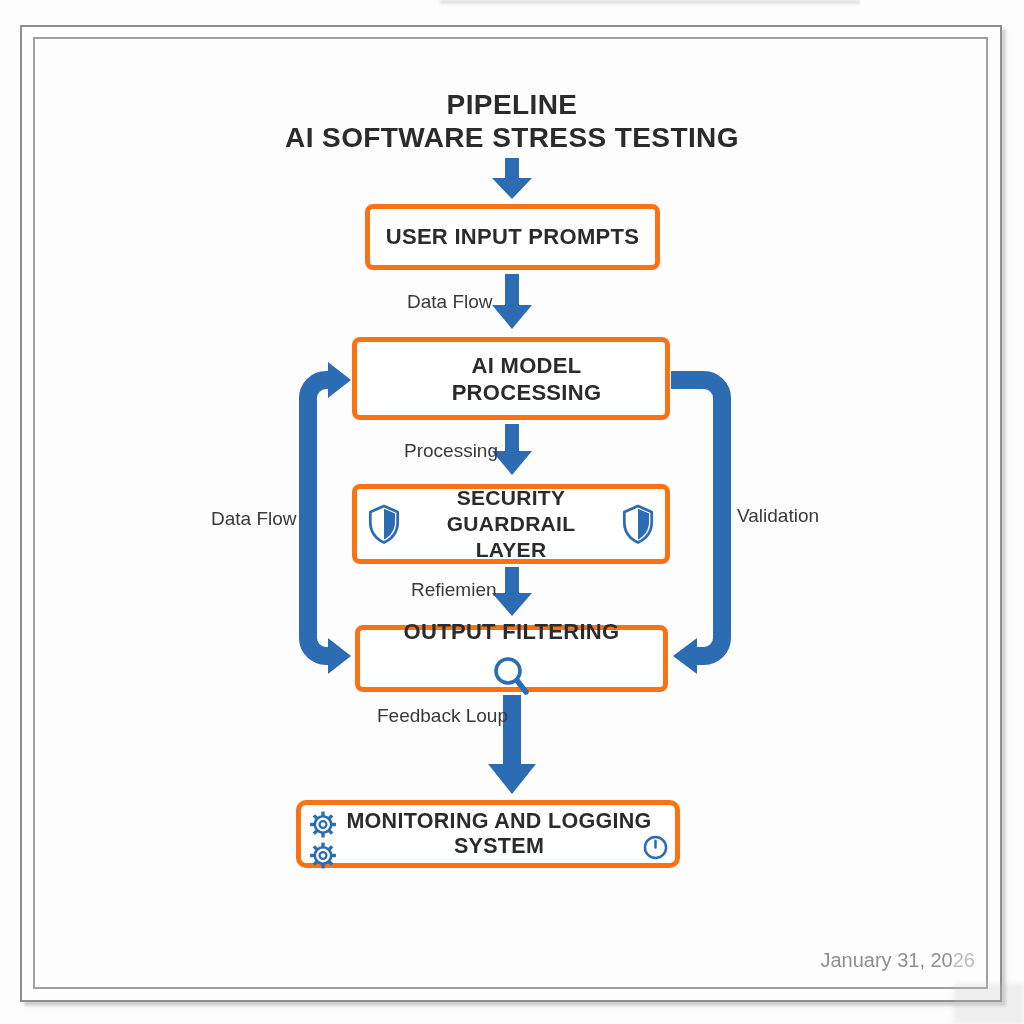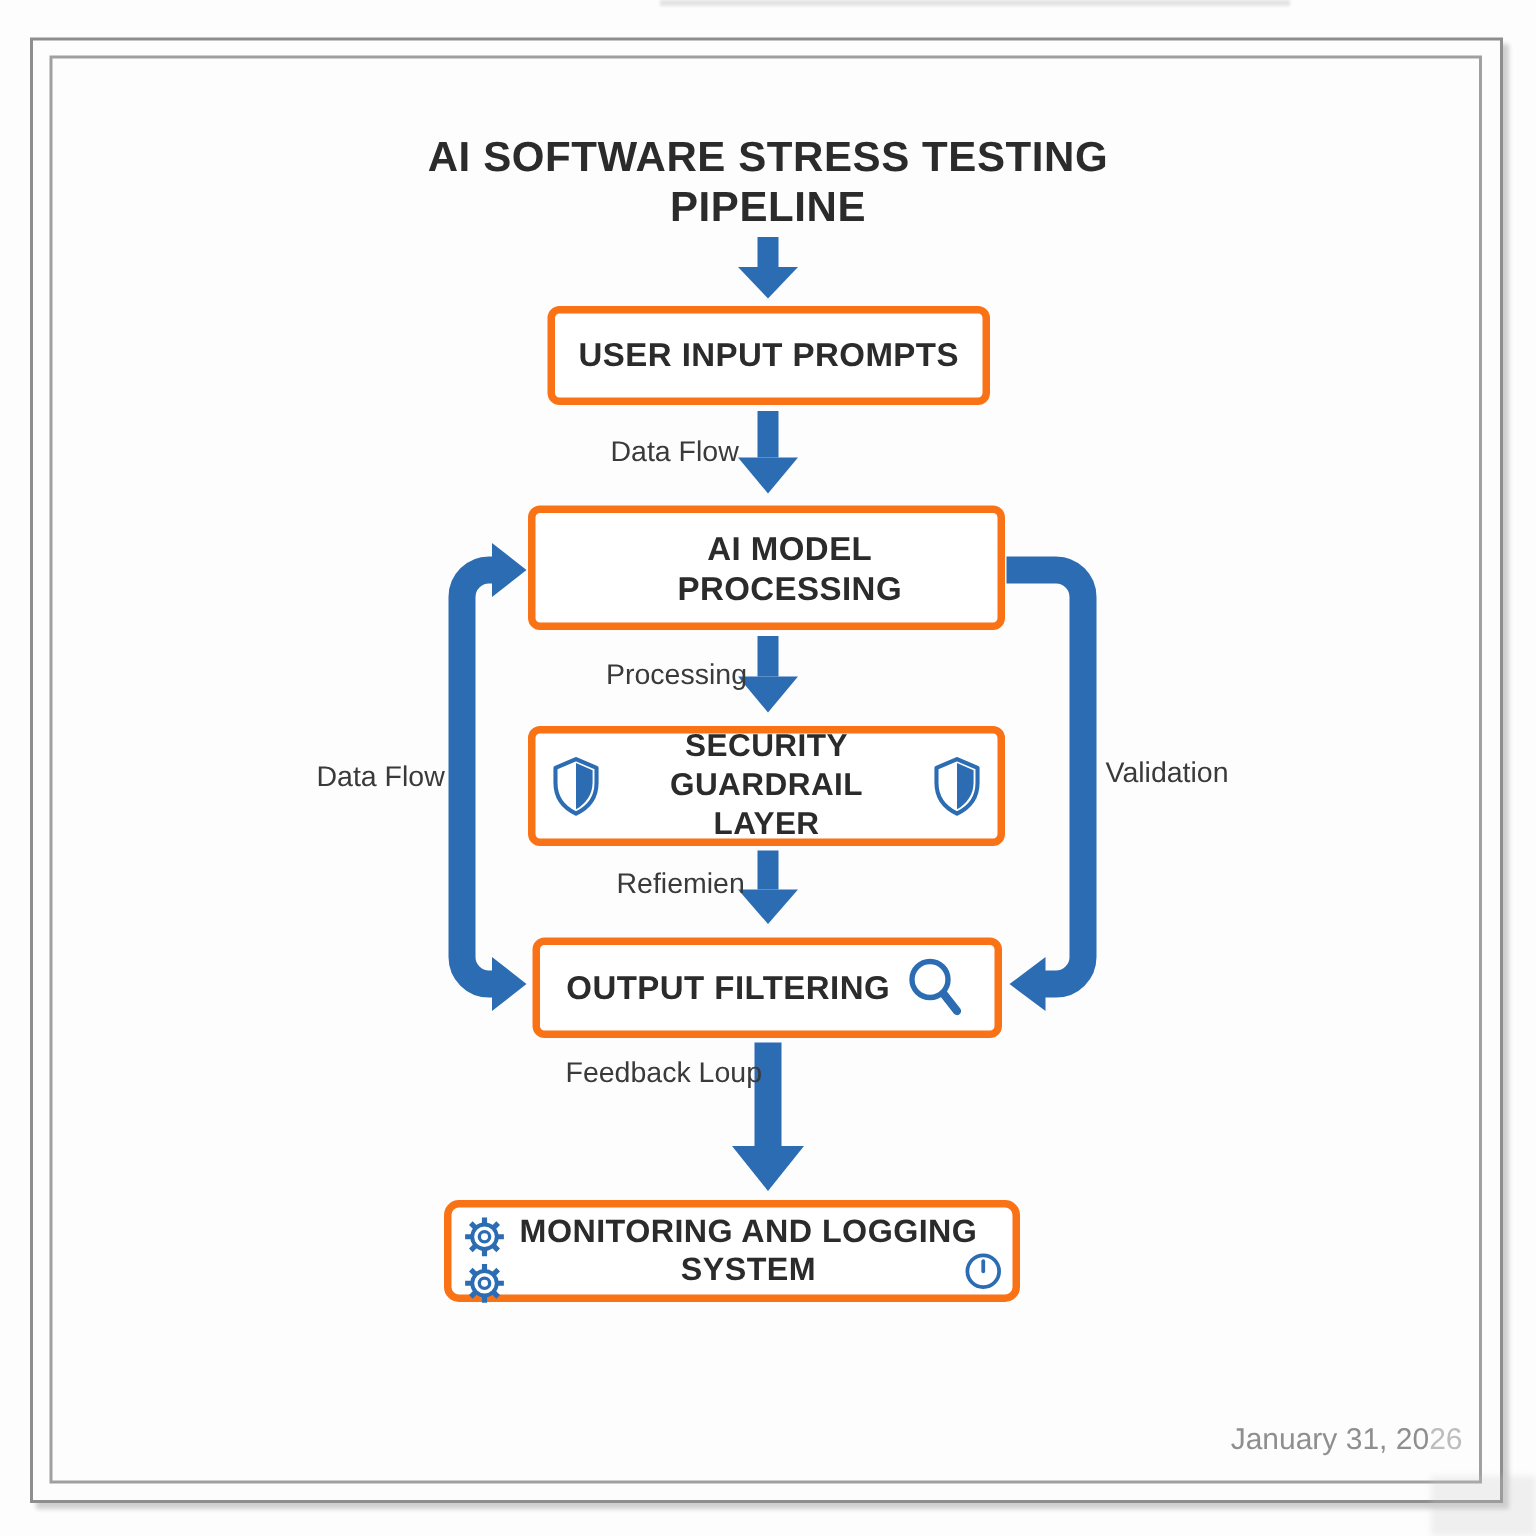--- a/index.html
+++ b/index.html
@@ -32,21 +32,21 @@
   .node{
     position:absolute;background:#ffffff;border:5px solid #f97316;
     border-radius:8px;display:flex;align-items:center;justify-content:center;
     color:#2b2b2b;font-weight:bold;letter-spacing:0.3px;text-align:center;
     box-sizing:border-box;
   }
   .node-user{left:365px;top:204px;width:295px;height:66px;font-size:22px;}
   .node-ai{left:352px;top:337px;width:318px;height:83px;font-size:22px;line-height:27px;flex-direction:column;padding-left:31px;}
   .node-sec{left:352px;top:484px;width:318px;height:80px;font-size:21px;line-height:26px;padding:0 10px;}
   .node-sec .sec-text{flex:1;}
-  .node-out{left:355px;top:625px;width:313px;height:67px;font-size:22px;gap:10px;}
+  .node-out{left:355px;top:625px;width:313px;height:67px;font-size:22px;gap:10px;flex-direction:column;}
   .node-mon{left:296px;top:800px;width:384px;height:68px;font-size:21.5px;padding-left:36px;padding-right:14px;border-radius:10px;}
   .edge-label{
     position:absolute;font-size:19px;color:#3a3a3a;white-space:nowrap;
   }
   .lbl-input{left:407px;top:291px;}
   .lbl-processing{left:404px;top:440px;}
   .lbl-refine{left:411px;top:579px;}
   .lbl-feedback{left:377px;top:705px;}
   .lbl-side-left{left:211px;top:508px;}
   .lbl-side-right{left:737px;top:505px;}
@@ -63,22 +63,22 @@
 <body>
 
 <div class="canvas">
 
   <div class="top-artifact"></div>
   <div class="frame-outer"></div>
   <div class="frame-inner"></div>
   <div class="corner-artifact"></div>
 
   <div class="title">
+    <div>PIPELINE</div>
     <div>AI SOFTWARE STRESS TESTING</div>
-    <div>PIPELINE</div>
   </div>
 
   <svg class="arrow-layer" viewBox="0 0 1024 1024" aria-hidden="true">
     <g fill="#2b6cb3" stroke="none">
 
       <g>
         <rect x="505" y="158" width="14" height="20"></rect>
         <polygon points="492,178 532,178 512,199"></polygon>
       </g>
 

